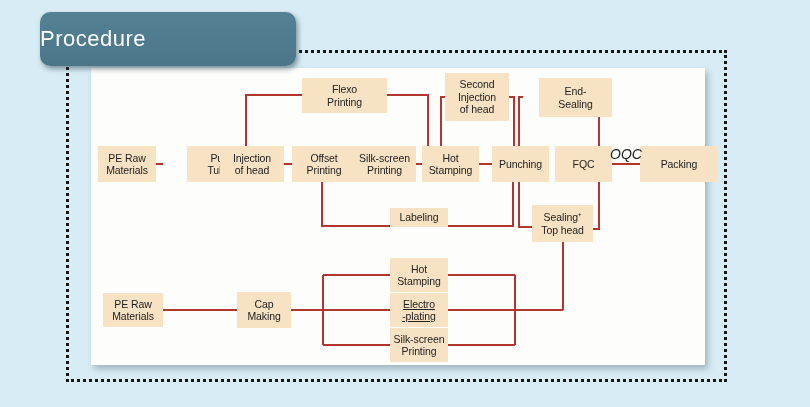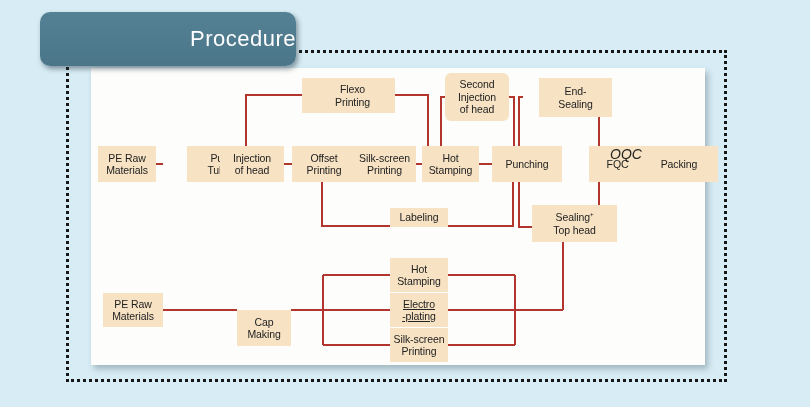--- a/index.html
+++ b/index.html
@@ -20,21 +20,21 @@
     left:91px;top:68px;width:614px;height:297px;
     background:#fdfdfb;
     box-shadow:3px 4px 6px rgba(60,80,90,.35);
   }
   .title-badge{
     position:absolute;
     left:40px;top:12px;width:256px;height:54px;
     border-radius:10px;
     background:linear-gradient(180deg,#558195 0%,#4b7689 100%);
     box-shadow:2px 3px 5px rgba(40,60,70,.5);
-    display:flex;align-items:center;justify-content:flex-end;
+    display:flex;align-items:center;justify-content:flex-start;
     color:#ffffff;
     font-size:22px;
     letter-spacing:.5px;
   }
   #edges{
     position:absolute;left:0;top:0;width:810px;height:407px;
     pointer-events:none;
   }
   .node{
     position:absolute;
@@ -97,36 +97,36 @@
       <div class="node" style="left: 163px; top: 146px; width: 64px; height: 36px; margin-left: 24px;">Pull
 Tube</div>
       <div class="node" style="left: 220px; top: 146px; width: 64px; height: 36px;">Injection
 of head</div>
       <div class="node" style="left: 292px; top: 146px; width: 64px; height: 36px;">Offset
 Printing</div>
       <div class="node" style="left: 353px; top: 146px; width: 63px; height: 36px;">Silk-screen
 Printing</div>
       <div class="node" style="left: 422px; top: 146px; width: 57px; height: 36px;">Hot
 Stamping</div>
-      <div class="node" style="left: 492px; top: 146px; width: 70px; height: 36px;">Punching</div>
-      <div class="node" style="left: 555px; top: 146px; width: 57px; height: 36px; margin-left: 34px;">FQC</div>
+      <div class="node" style="left: 492px; top: 146px; width: 57px; height: 36px;">Punching</div>
+      <div class="node" style="left: 555px; top: 146px; width: 57px; height: 36px;">FQC</div>
       <div class="node" style="left: 640px; top: 146px; width: 78px; height: 36px;">Packing</div>
-      <div class="node" style="left: 302px; top: 78px; width: 85px; height: 35px; padding-left: 8px;">Flexo
+      <div class="node" style="left: 302px; top: 78px; width: 85px; height: 35px;">Flexo
 Printing</div>
-      <div class="node" style="left: 445px; top: 73px; width: 64px; height: 48px; border-radius: 6px;">Second
+      <div class="node" style="left: 445px; top: 73px; width: 64px; height: 48px;">Second
 Injection
 of head</div>
       <div class="node" style="left: 523px; top: 78px; width: 73px; height: 39px; margin-left: 16px;">End-
 Sealing</div>
       <div class="node" style="left: 390px; top: 208px; width: 58px; height: 19px;">Labeling</div>
-      <div class="node" style="left: 532px; top: 205px; width: 85px; height: 37px;">Sealing⁺
+      <div class="node" style="left: 532px; top: 205px; width: 61px; height: 37px;">Sealing⁺
 Top head</div>
       <div class="node" style="left: 103px; top: 293px; width: 60px; height: 34px;">PE Raw
 Materials</div>
-      <div class="node" style="left: 237px; top: 292px; width: 54px; height: 36px; margin-top: 18px;">Cap
+      <div class="node" style="left: 237px; top: 292px; width: 54px; height: 36px;">Cap
 Making</div>
       <div class="node" style="left: 390px; top: 258px; width: 58px; height: 34px;">Hot
 Stamping</div>
       <div class="node" style="left: 390px; top: 293px; width: 58px; height: 34px; text-decoration: underline;">Electro
 -plating</div>
       <div class="node" style="left: 390px; top: 328px; width: 58px; height: 34px;">Silk-screen
 Printing</div>
     </div>
   <div class="title-badge">
     <span>Procedure</span>

